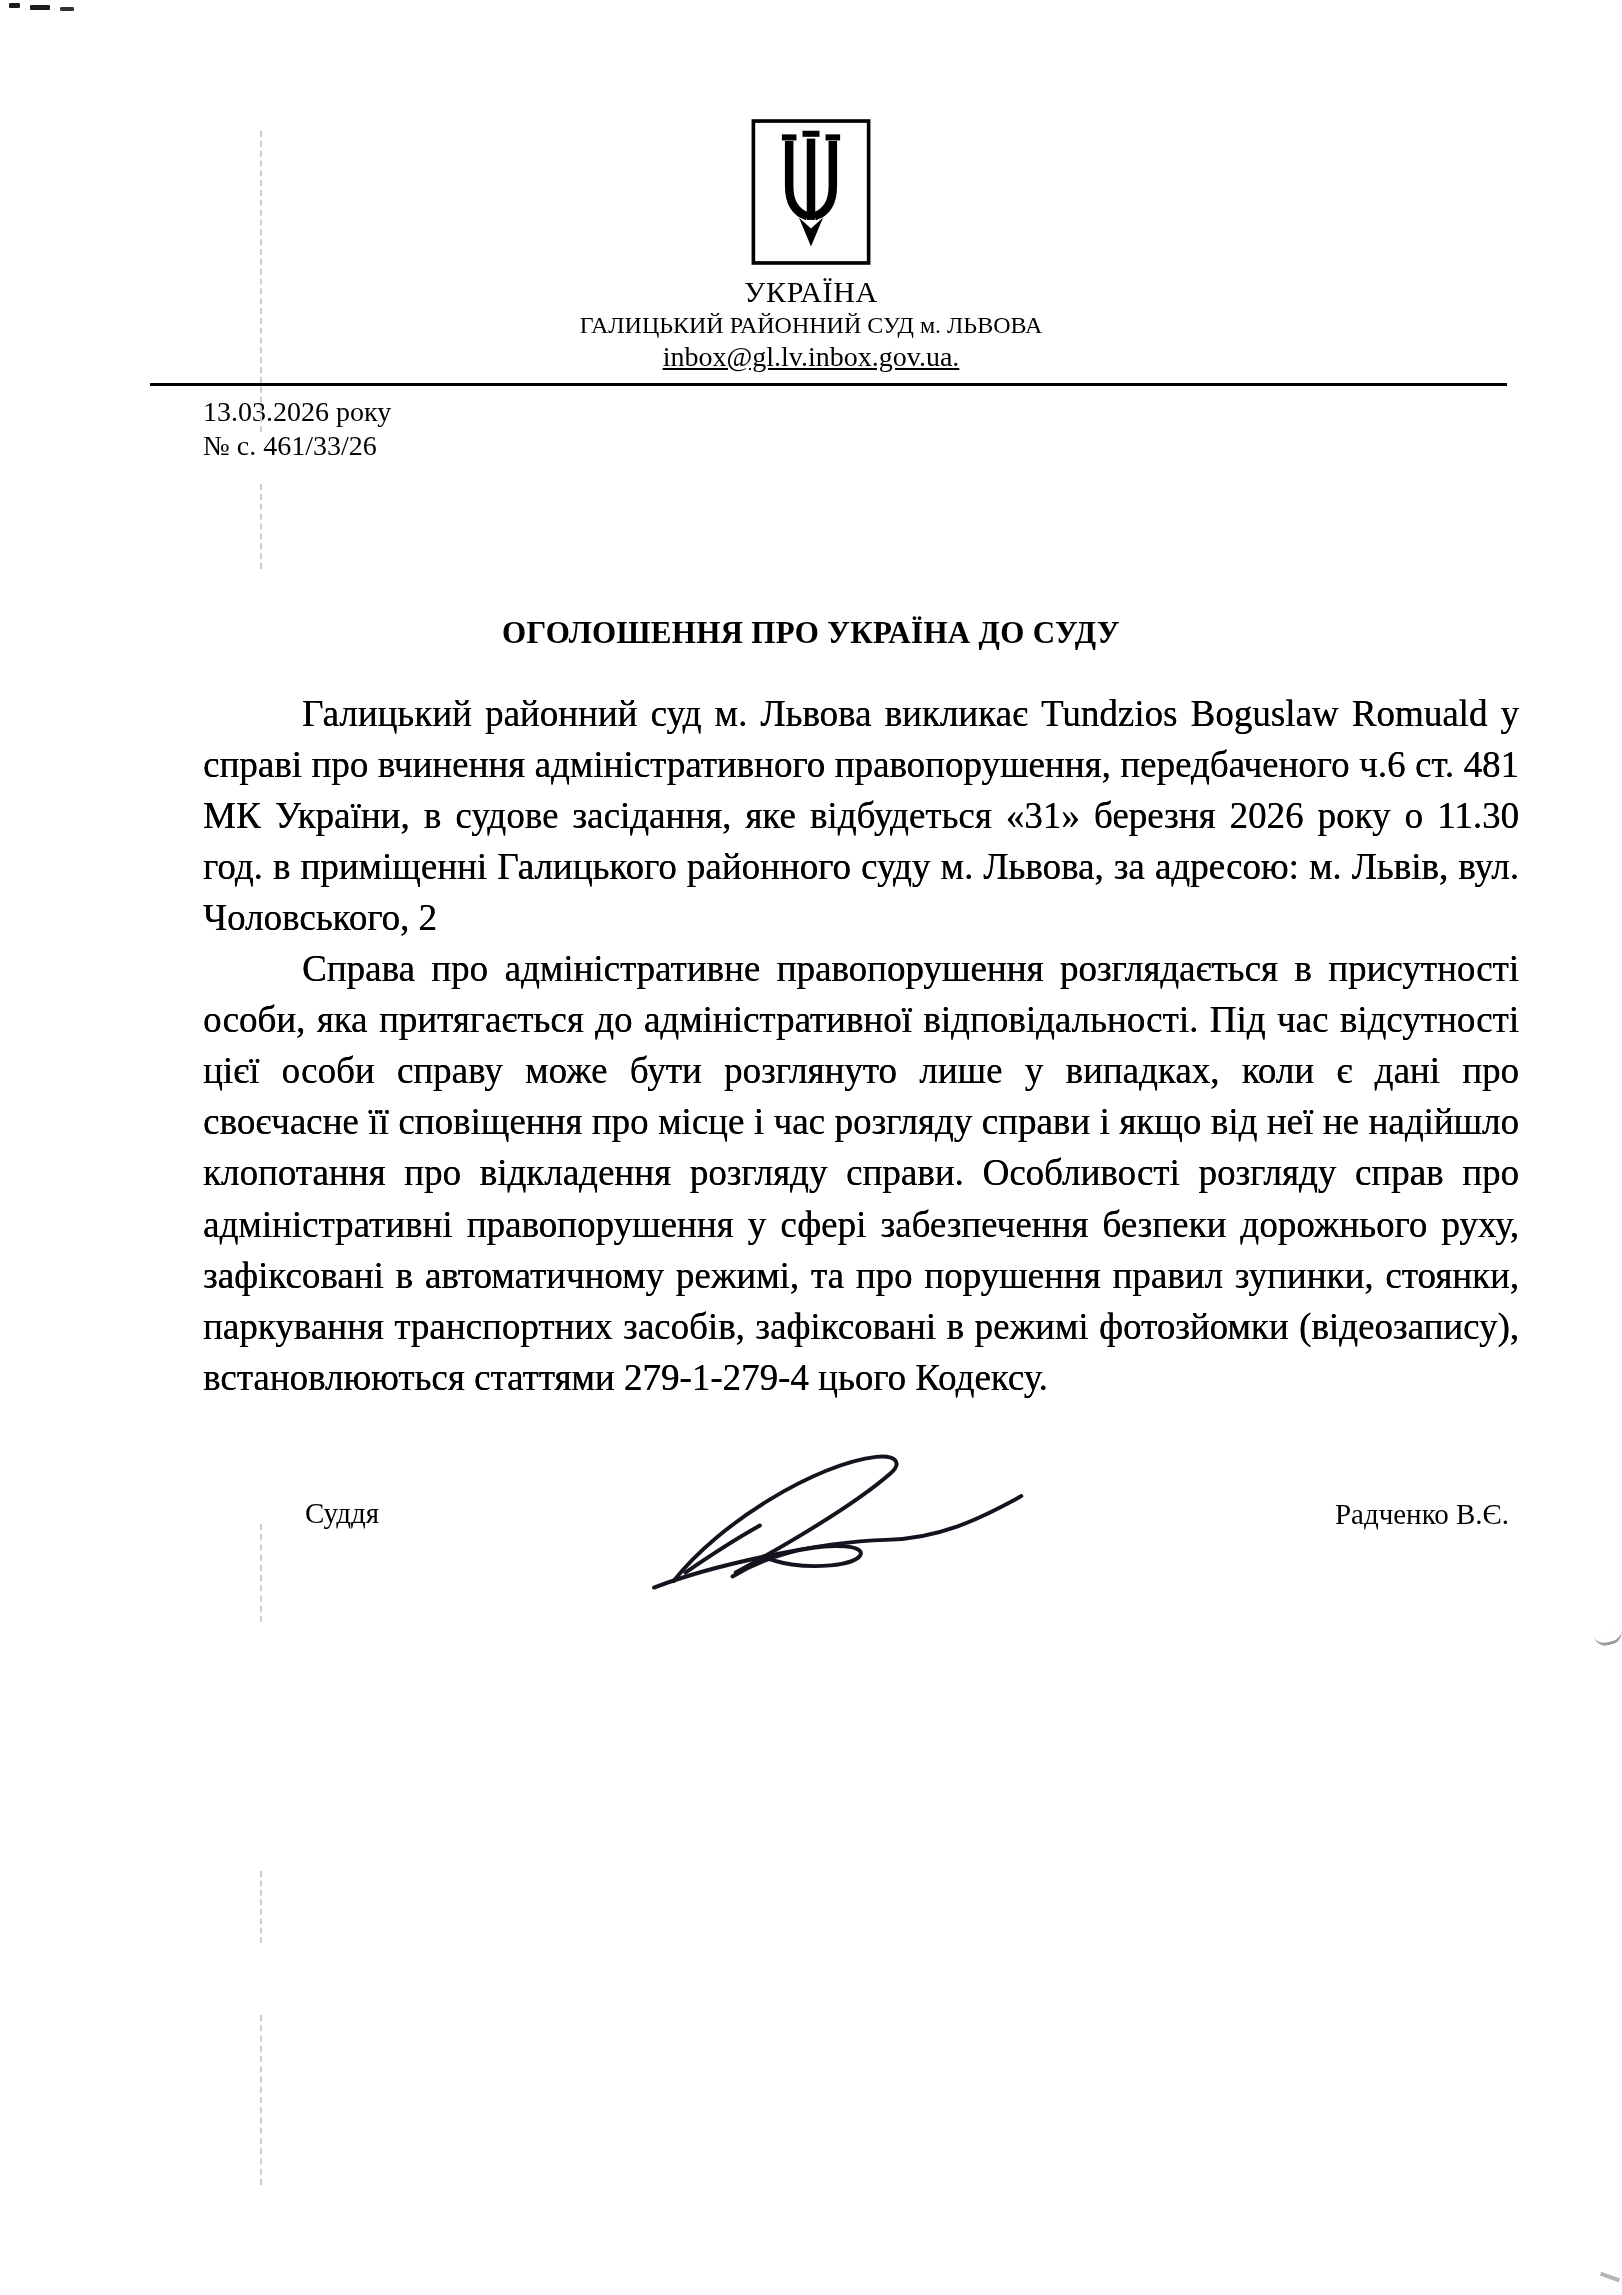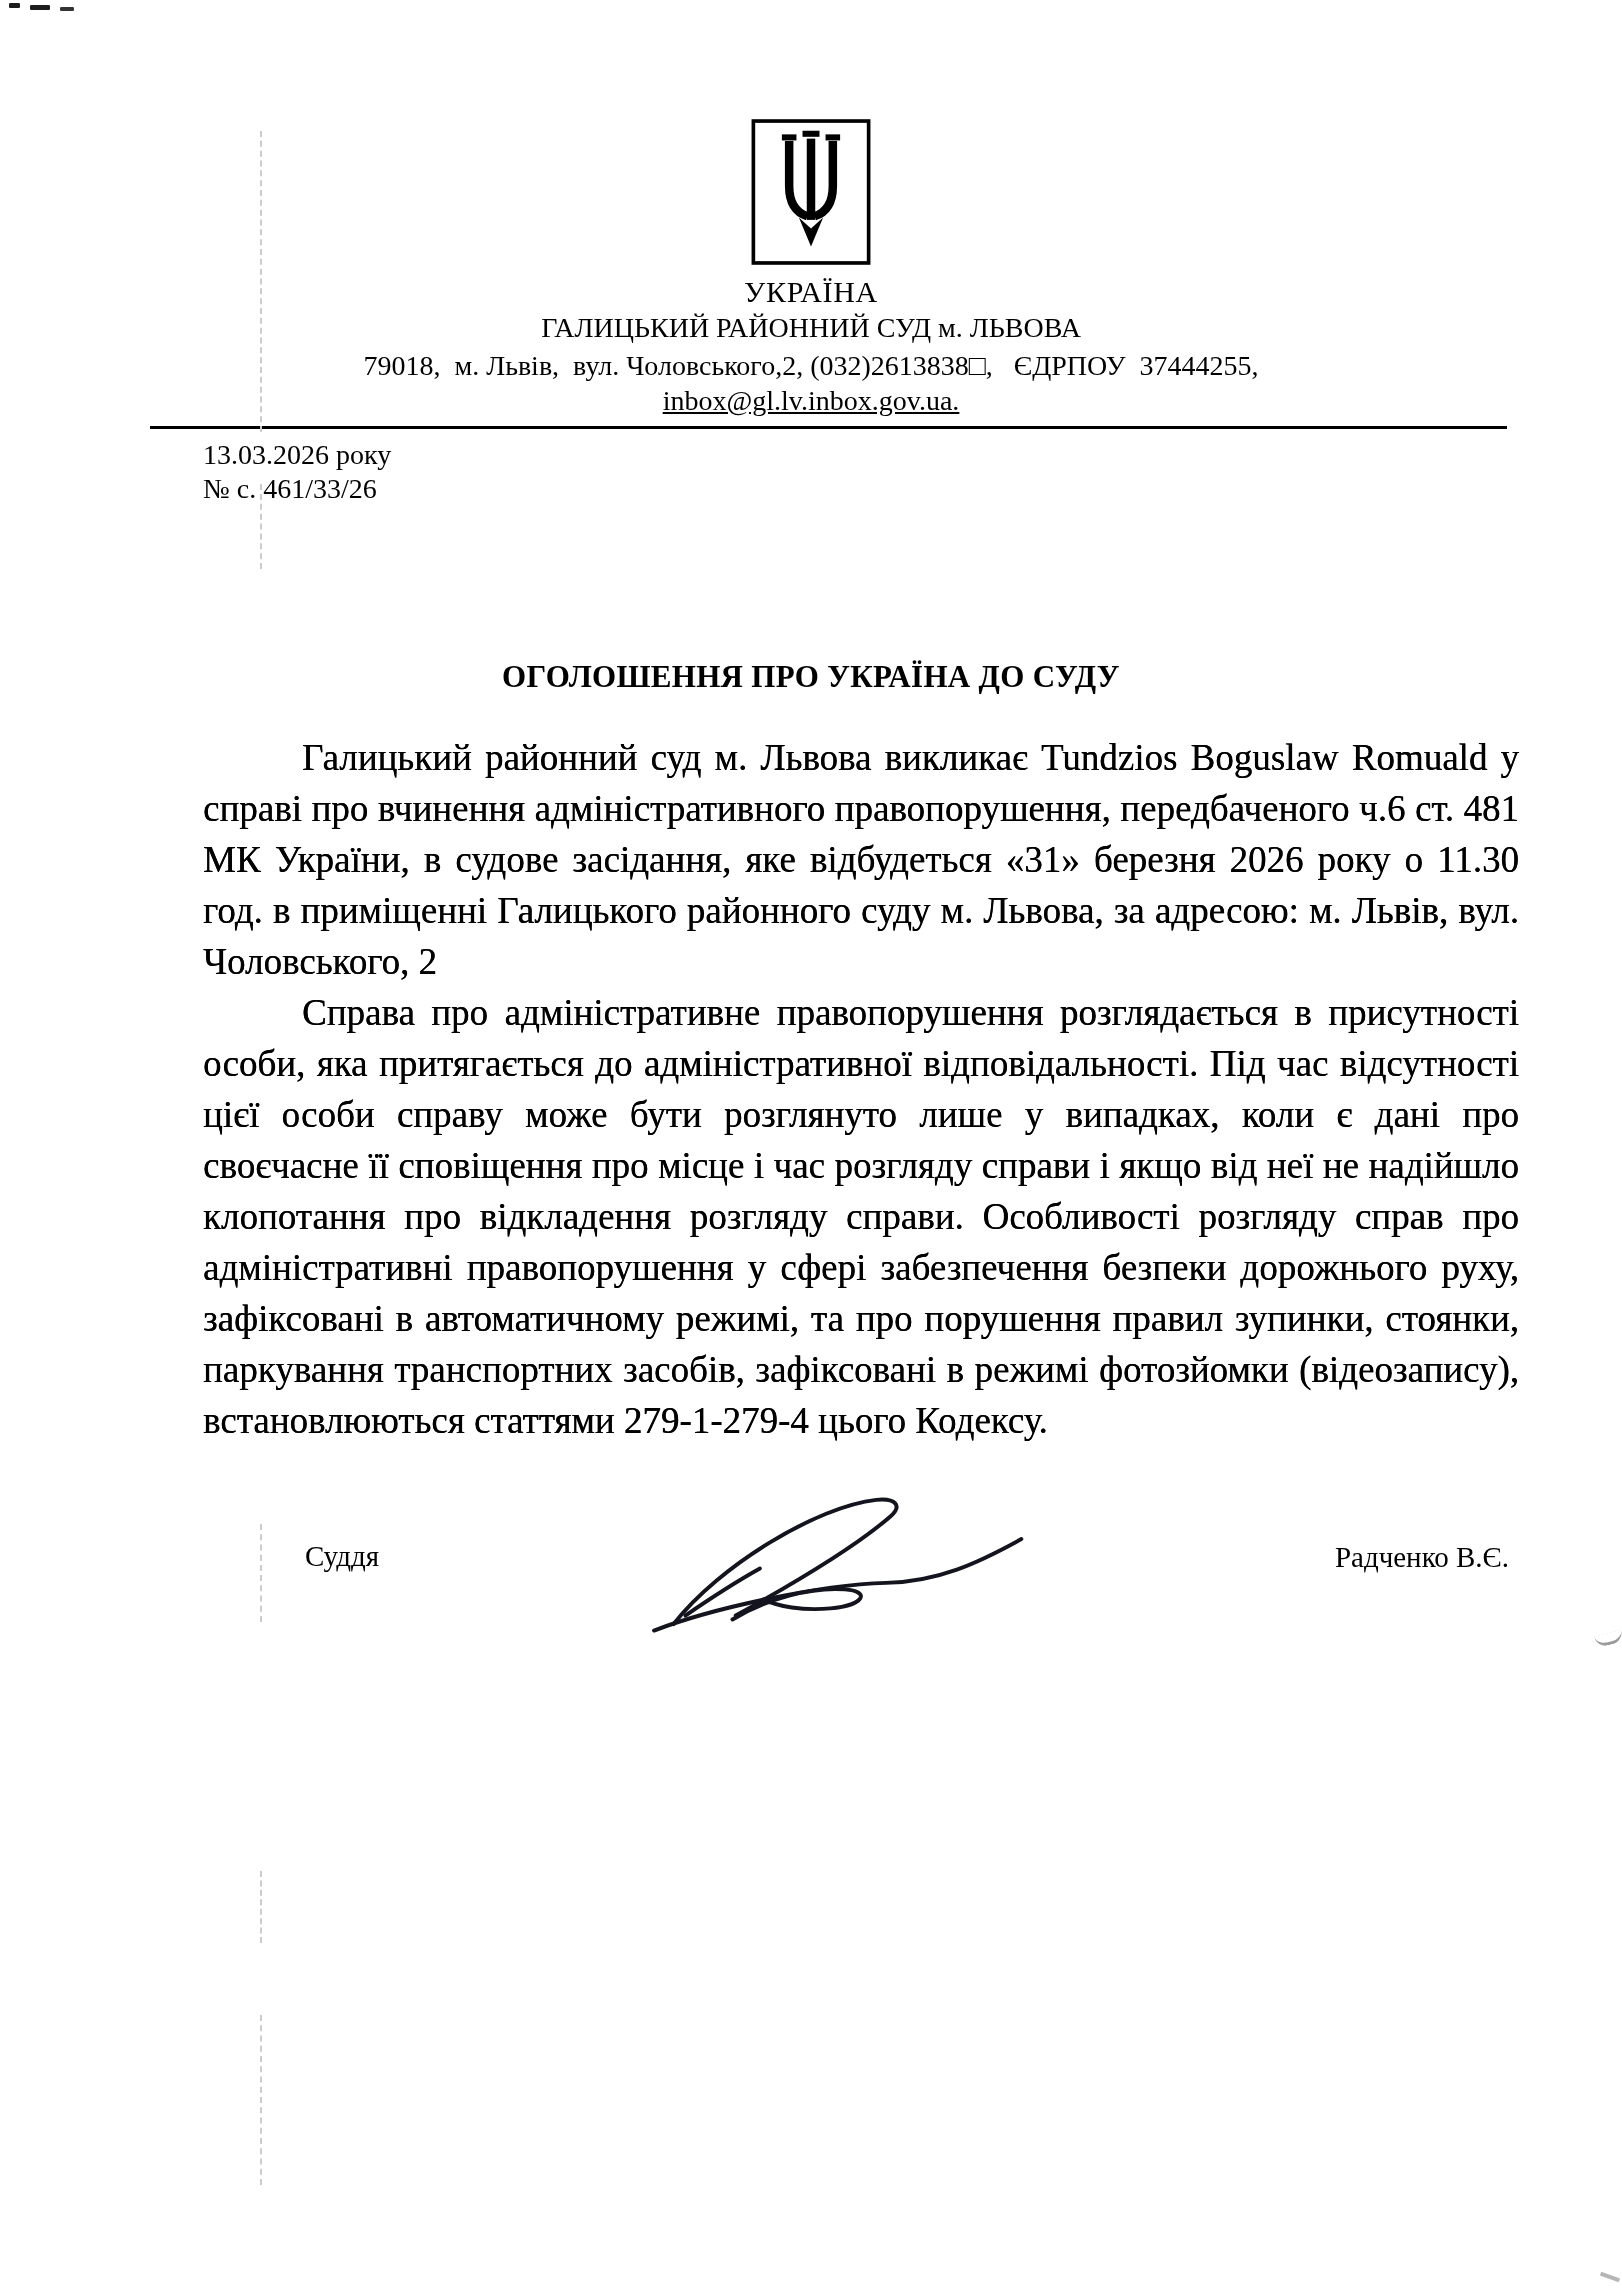--- a/index.html
+++ b/index.html
@@ -12,21 +12,21 @@
     overflow: hidden;
     font-family: "Liberation Serif", "DejaVu Serif", serif;
     color: #000;
   }
 
   
   .letterhead { padding-top: 118px; text-align: center; }
   .emblem { width: 122px; height: 148px; margin: 0 auto; }
   .emblem svg { width: 100%; height: 100%; display: block; }
   .country   { margin-top: 9.2px; font-size: 30px; letter-spacing: 0.7px; }
-  .court-name{ margin-top: 2.6px;  font-size: 28px; }
+  .court-name{ margin-top: 2.6px;  font-size: 24px; }
   .address   { margin-top: 6.5px; font-size: 28px; white-space: pre-wrap; }
   .email     { margin-top: 2.6px;  font-size: 28px; text-decoration: underline; display: inline-block; }
 
   .rule {
     margin: 9.2px 0 0 150px;
     width: 1357px;
     border-top: 3.3px solid #000;
   }
 
   
@@ -108,21 +108,20 @@
         <path d="M40 82 L50 106 L60 82 L50 91 Z" fill="#000"></path>
         <g stroke="#000" stroke-width="5" fill="none">
           <path d="M26 16 H38"></path>
           <path d="M62 16 H74"></path>
           <path d="M43 13 H57"></path>
         </g>
       </svg>
     </div>
     <div class="country">УКРАЇНА</div>
     <div class="court-name">ГАЛИЦЬКИЙ РАЙОННИЙ СУД м. ЛЬВОВА</div>
-    <div class="address">79018,  м. Львів,  вул. Чоловського,2, (032)2613838□,   ЄДРПОУ  37444255,</div>
     <div>
       <span class="email">inbox@gl.lv.inbox.gov.ua.</span>
     </div>
   </header>
 
   <div class="rule"></div>
 
   <div class="meta">
     <div>13.03.2026 року</div>
     <div>№ с. 461/33/26</div>

